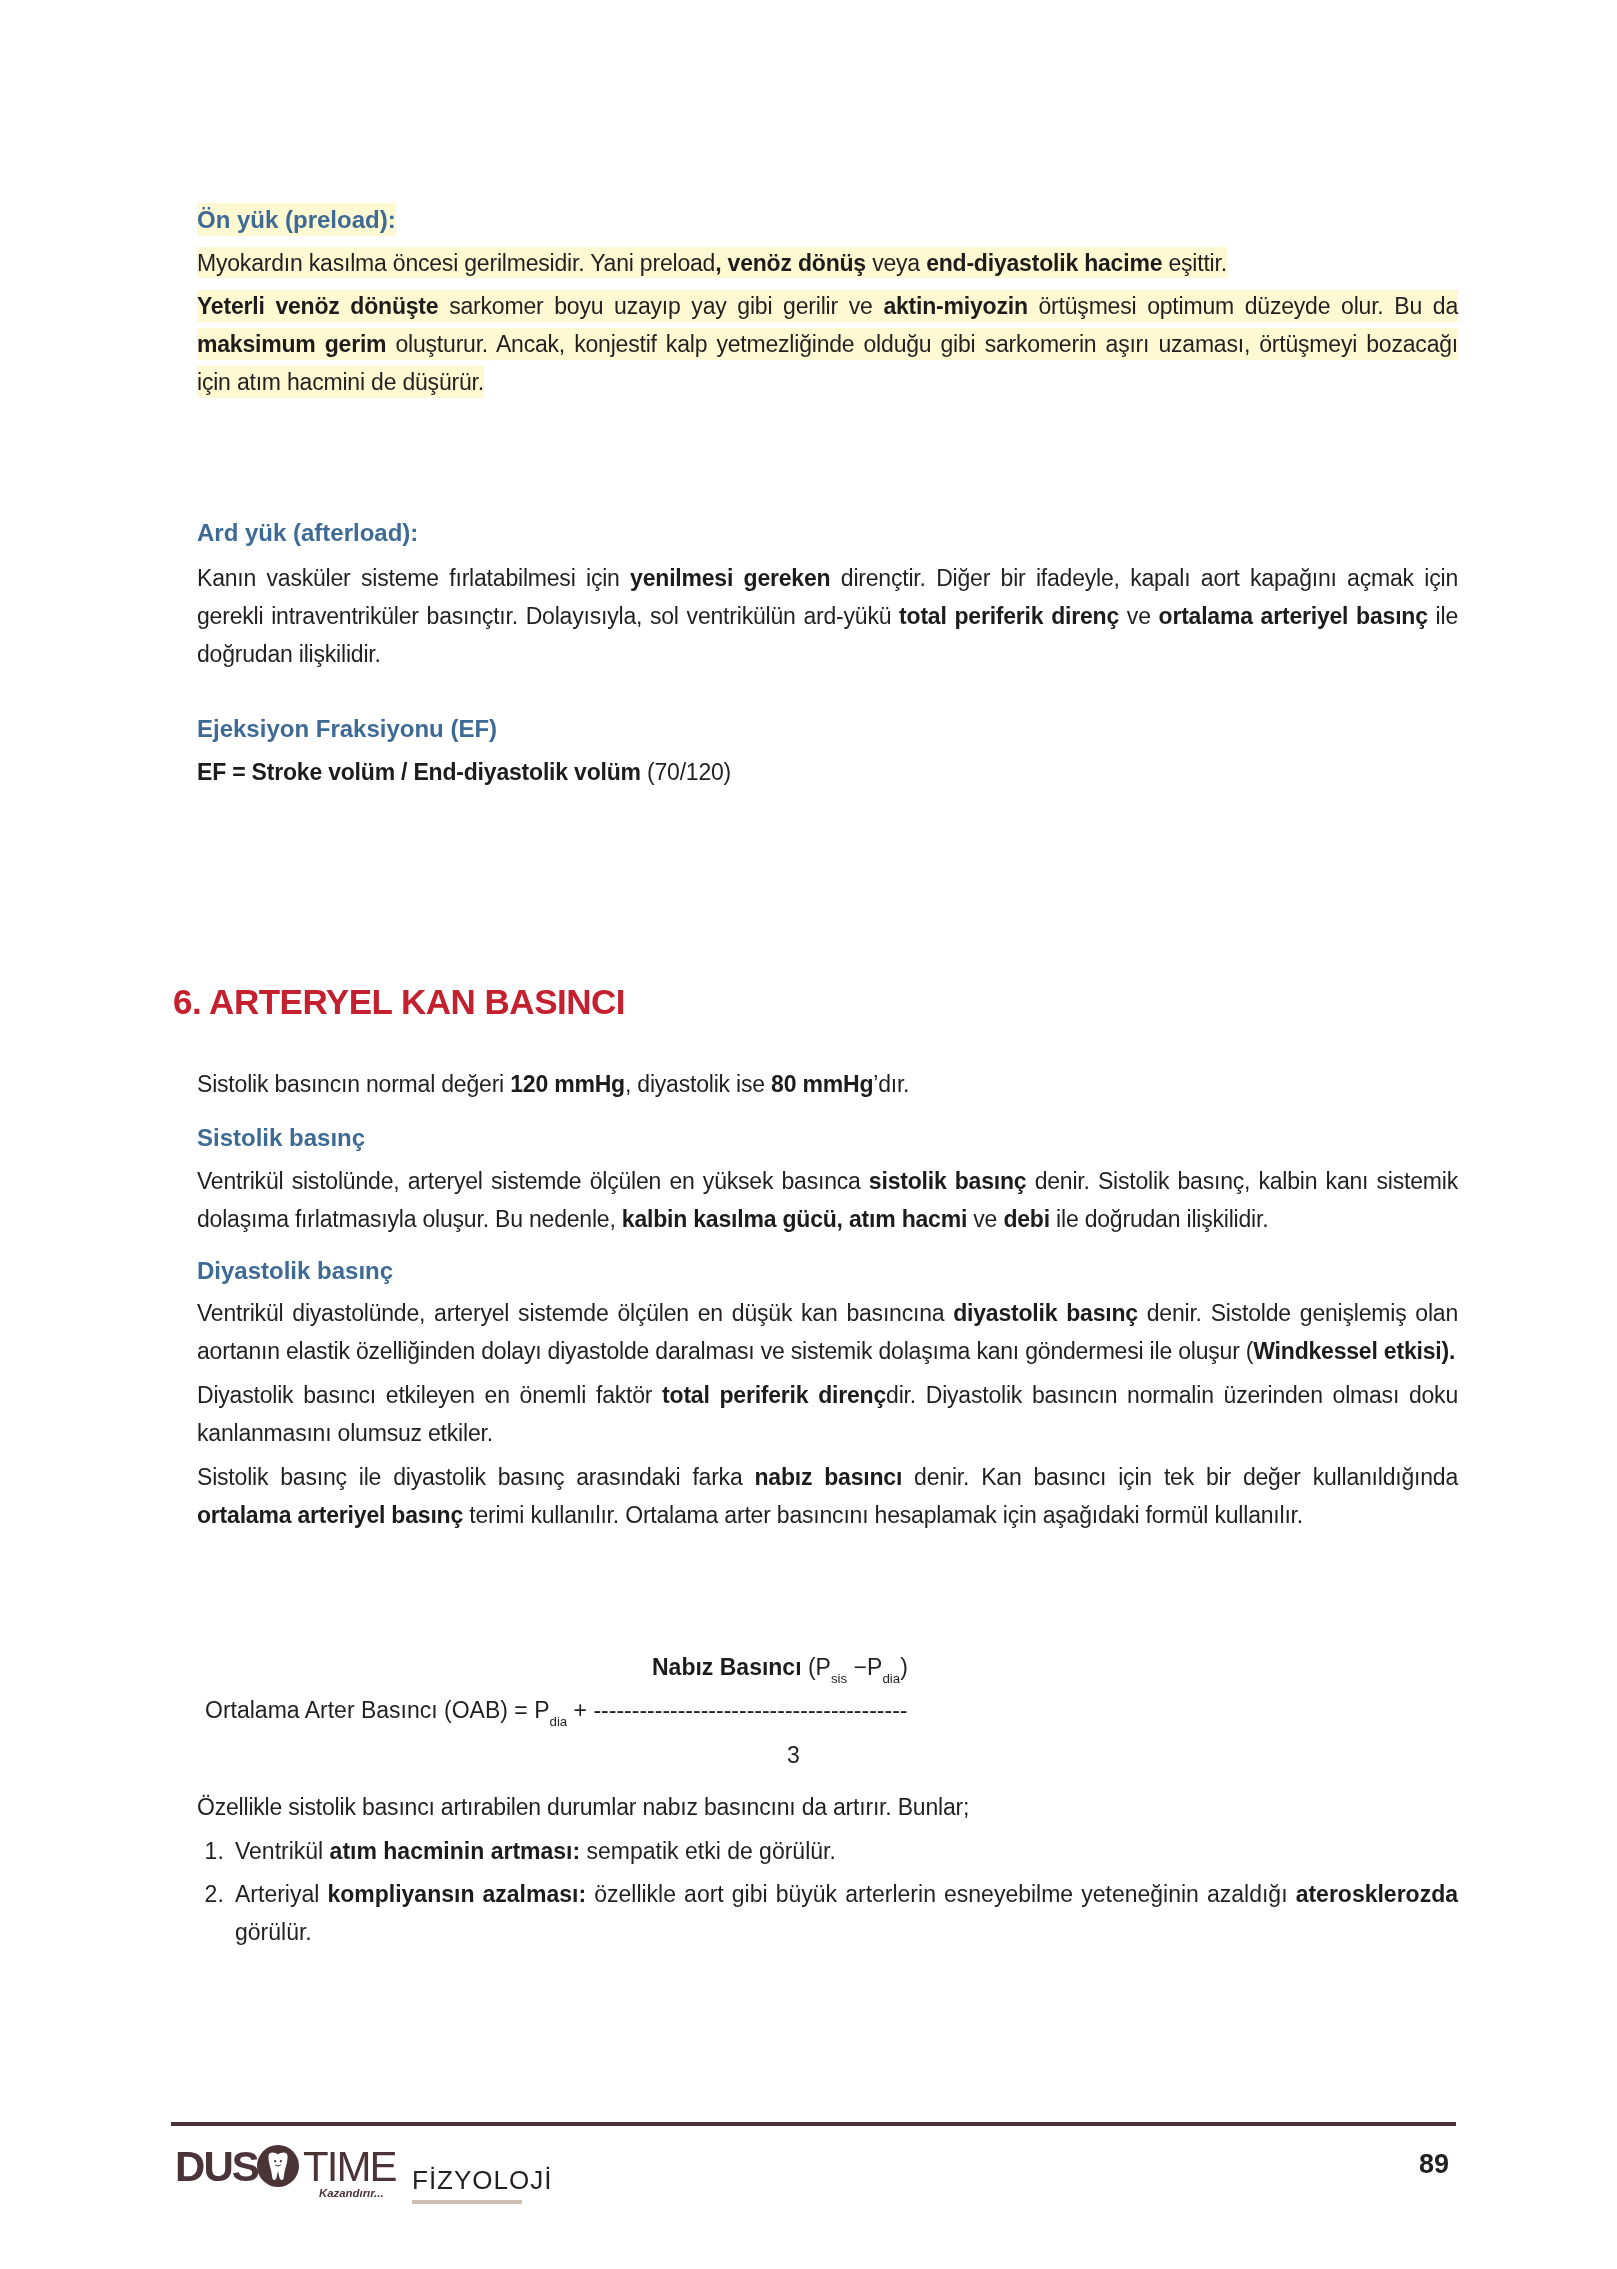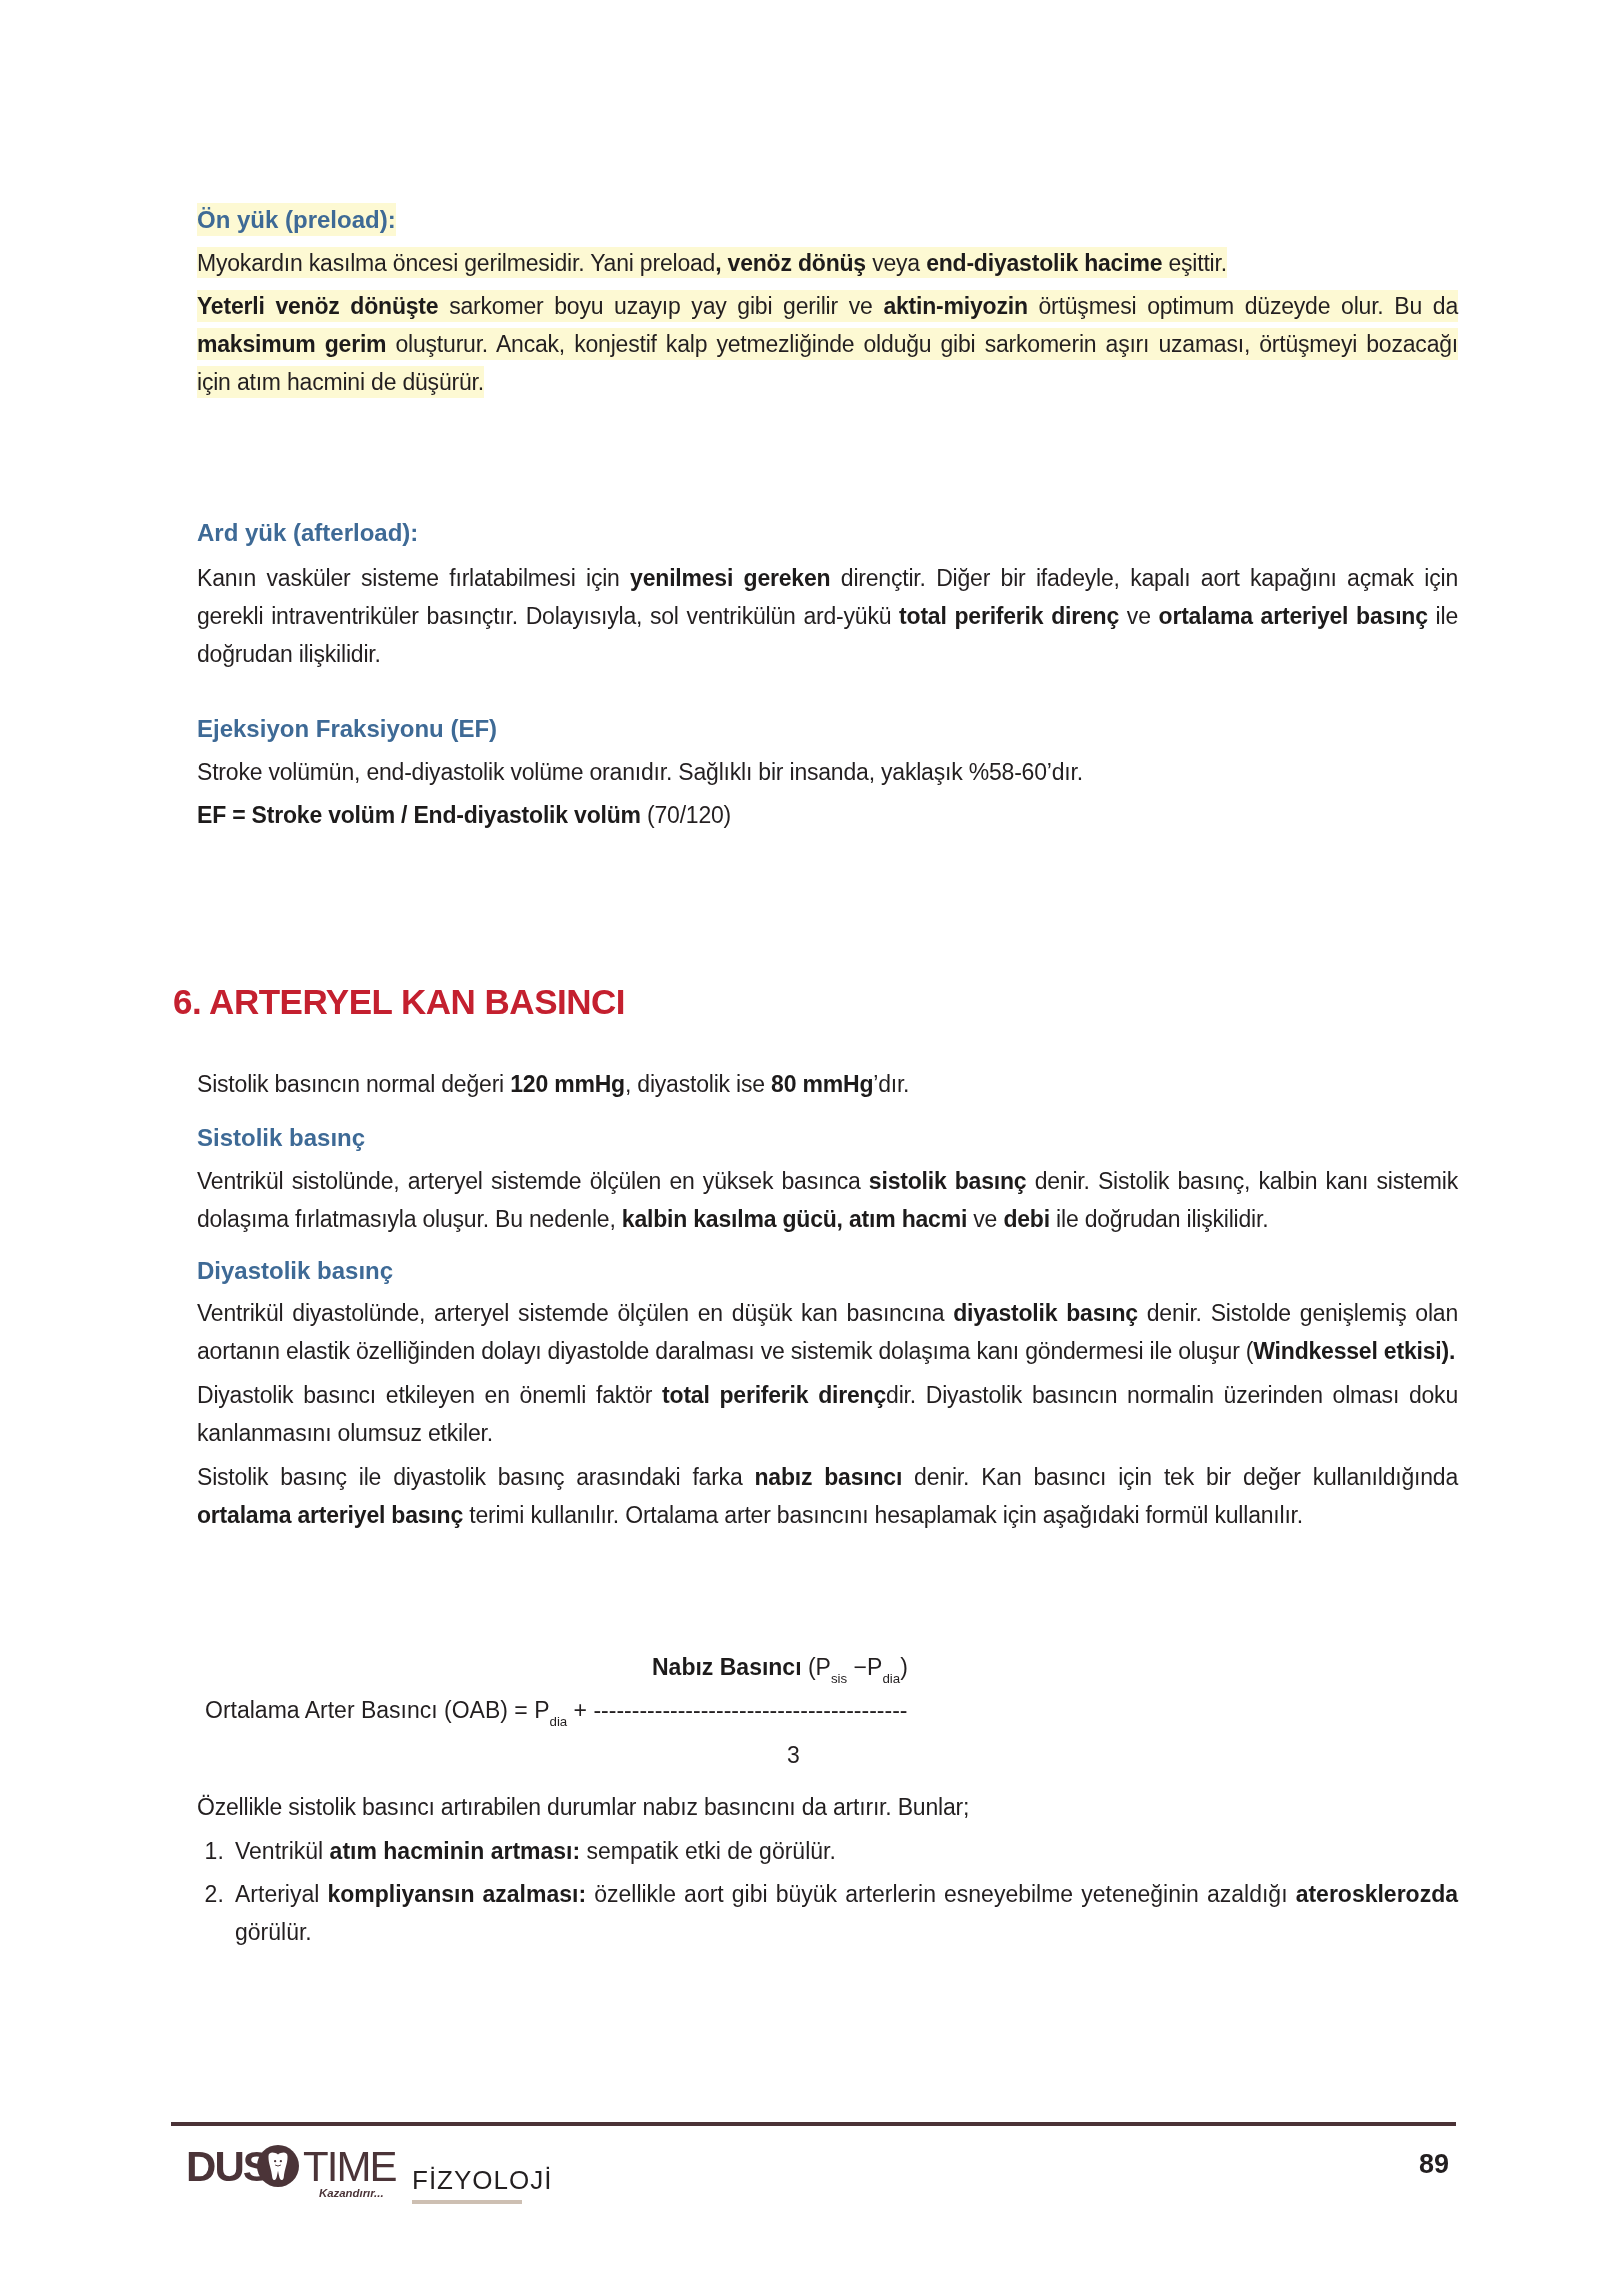--- a/index.html
+++ b/index.html
@@ -15,21 +15,21 @@
   .h1 { position: absolute; left: 173px; top: 982px; font-size: 35px; font-weight: bold;
         color: #c4202f; letter-spacing: -0.5px; margin: 0; }
   .formula { position: absolute; left: 197px; width: 1261px; font-size: 23px; }
   .sub-s { font-size: 13.3px; vertical-align: -7.6px; }
   ol { margin: 0; padding: 0; list-style: none; }
   ol li { position: relative; padding-left: 38px; font-size: 23px; line-height: 38px; text-align: justify; }
   ol li .num { position: absolute; left: 7.6px; top: 0; }
   .footer-rule { position: absolute; left: 171px; top: 2122px; width: 1285px; height: 3.8px; background: #4a3236; }
   .logo { position: absolute; left: 174px; top: 2143px; height: 57px; }
   .logo .dus, .logo .time { font-weight: bold; font-size: 42px; color: #4b3438; letter-spacing: -1.9px; position: absolute; top: 0; }
-  .logo .dus { left: 12px; text-align: right; }
+  .logo .dus { left: 1px; text-align: right; }
   .logo .tooth { position: absolute; left: 83px; top: 1.9px; width: 42px; height: 42px; border-radius: 50%; background: #4b3438; }
   .logo .time { left: 129px; font-weight: normal; font-family: "Liberation Sans Narrow", "Liberation Sans", sans-serif; }
   .logo .tag { position: absolute; left: 145px; top: 44px; font-size: 11.4px; font-style: italic; font-weight: bold; color: #4b3438; }
   .subject { position: absolute; left: 412px; top: 2165px; font-size: 26px; color: #231f20; letter-spacing: 1px; }
   .subject-bar { position: absolute; left: 412px; top: 2200px; width: 110px; height: 3.8px; background: #cdbfb2; }
   .pagenum { position: absolute; left: 1419px; top: 2149px; font-size: 27px; font-weight: bold; color: #231f20; }
 </style>
 </head>
 <body>
 
@@ -41,21 +41,20 @@
     <p class="p just"><span class="hl rich"><b>Yeterli venöz dönüşte</b><span> sarkomer boyu uzayıp yay gibi gerilir ve </span><b>aktin-miyozin</b><span> örtüşmesi optimum düzeyde olur. Bu da </span><b>maksimum gerim</b><span> oluşturur. Ancak, konjestif kalp yetmezliğinde olduğu gibi sarkomerin aşırı uzaması, örtüşmeyi bozacağı için atım hacmini de düşürür.</span></span></p>
   </div>
 
   <div class="col" style="top:517px;">
     <div class="sub" style="margin-bottom:9.5px;">Ard yük (afterload):</div>
     <p class="p just rich"><span>Kanın vasküler sisteme fırlatabilmesi için </span><b>yenilmesi gereken</b><span> dirençtir. Diğer bir ifadeyle, kapalı aort kapağını açmak için gerekli intraventriküler basınçtır. Dolayısıyla, sol ventrikülün ard-yükü </span><b>total periferik direnç</b><span> ve </span><b>ortalama arteriyel basınç</b><span> ile doğrudan ilişkilidir.</span></p>
   </div>
 
   <div class="col" style="top:713px;">
     <div class="sub" style="margin-bottom:7.6px;">Ejeksiyon Fraksiyonu (EF)</div>
-    <p class="p" style="margin-bottom:5.7px;">Stroke volümün, end-diyastolik volüme oranıdır. Sağlıklı bir insanda, yaklaşık %58-60’dır.</p>
     <p class="p" style="margin-bottom:5.7px;"><b>EF = Stroke volüm / End-diyastolik volüm</b><span> (70/120)</span></p>
   </div>
 
   <h1 class="h1">6. ARTERYEL KAN BASINCI</h1>
 
   <div class="col" style="top:1065px;">
     <p class="p rich" style="margin-bottom:19px;"><span>Sistolik basıncın normal değeri </span><b>120 mmHg</b><span>, diyastolik ise </span><b>80 mmHg</b><span>’dır.</span></p>
 
     <div class="sub" style="margin-bottom:7.6px;">Sistolik basınç</div>
     <p class="p just rich" style="margin-bottom:17px;"><span>Ventrikül sistolünde, arteryel sistemde ölçülen en yüksek basınca </span><b>sistolik basınç</b><span> denir. Sistolik basınç, kalbin kanı sistemik dolaşıma fırlatmasıyla oluşur. Bu nedenle, </span><b>kalbin kasılma gücü, atım hacmi</b><span> ve </span><b>debi</b><span> ile doğrudan ilişkilidir.</span></p>

